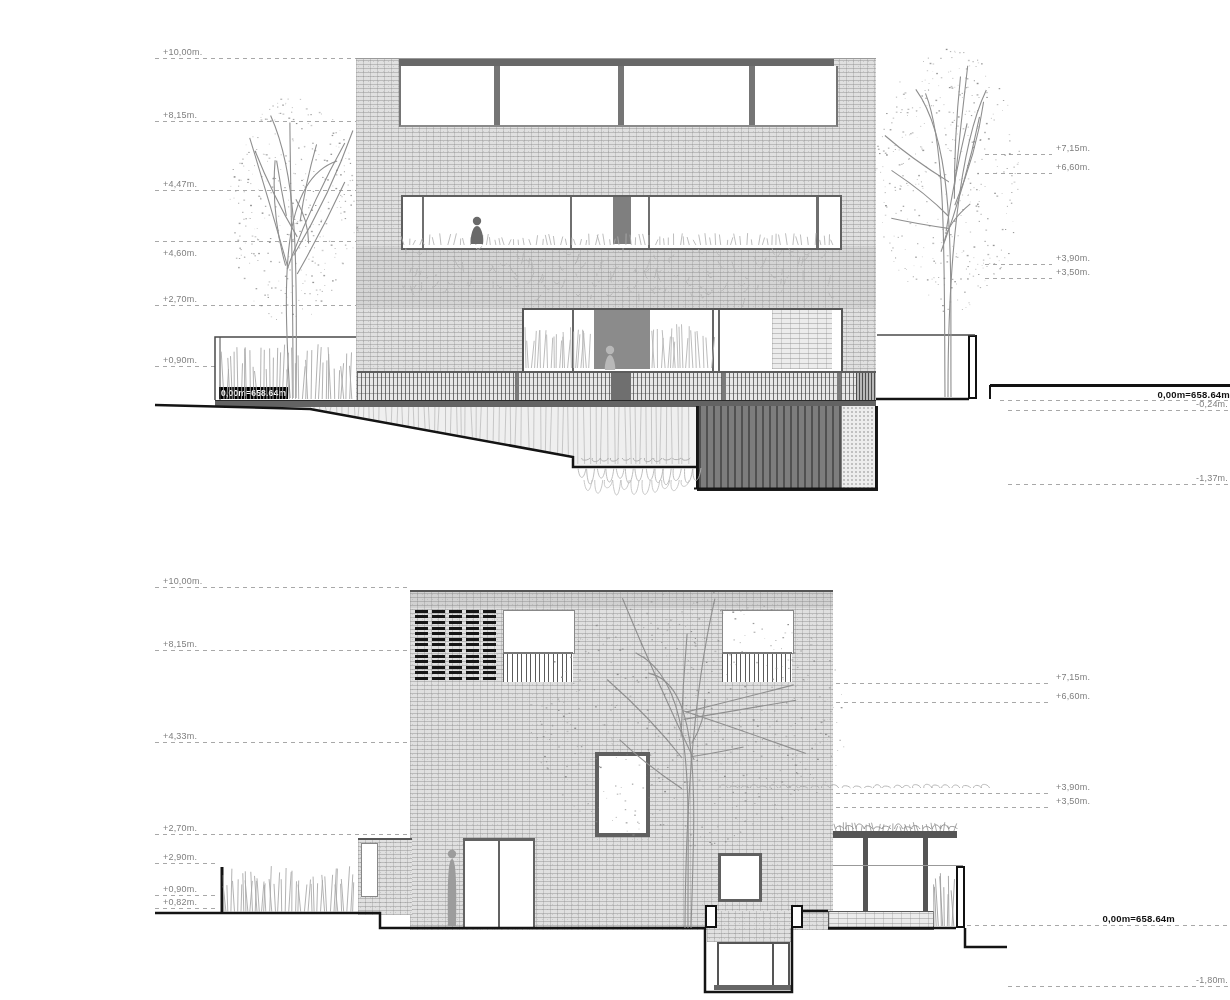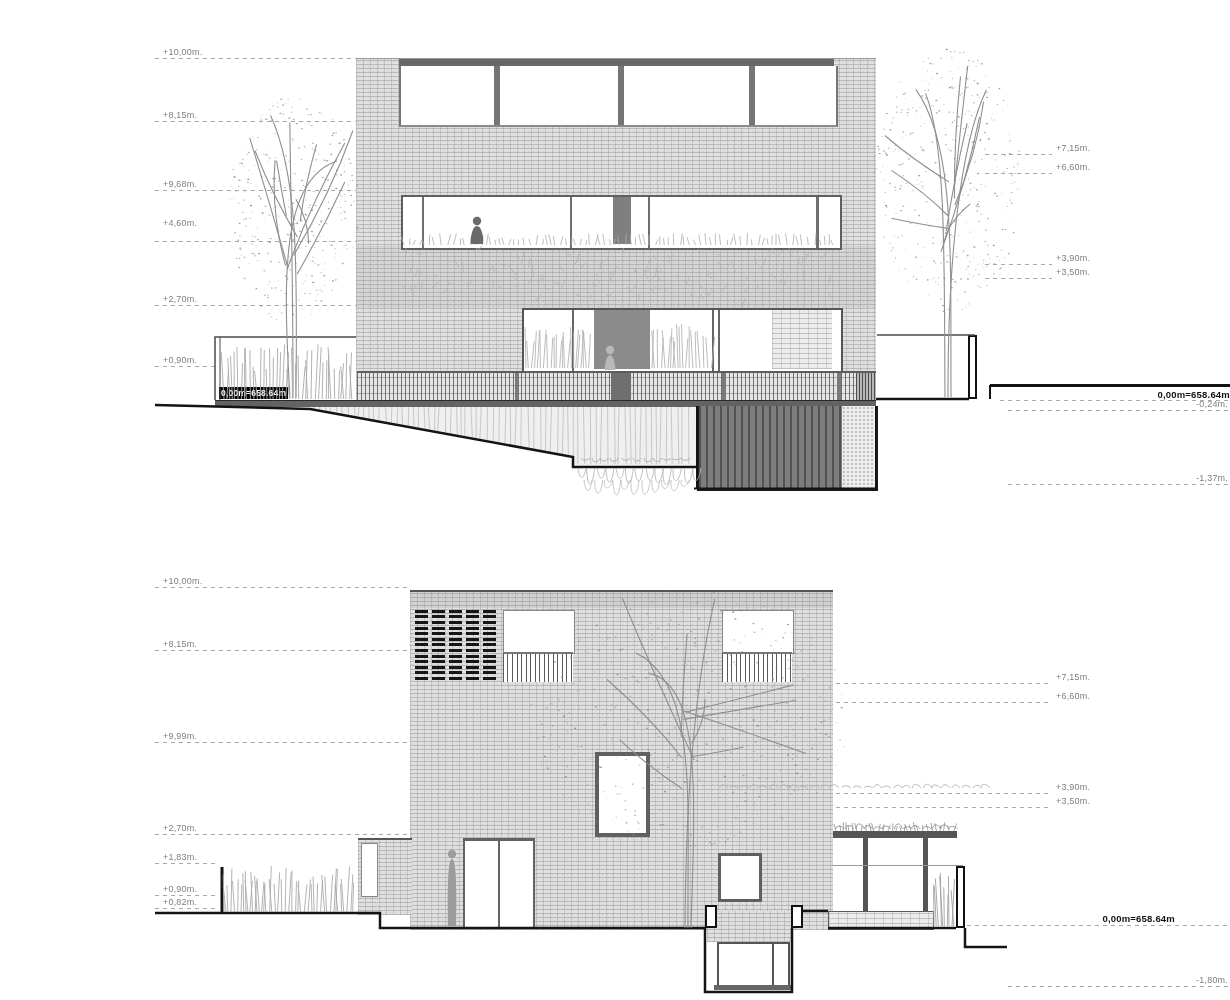--- a/index.html
+++ b/index.html
@@ -132,23 +132,23 @@
     <div class="abs datum" style="left:1000px;top:913px;width:175px;text-align:right;">0,00m=658.64m</div>
     <div class="abs dash" style="left:967px;top:925px;width:263px;"></div>
   </section>
 
   <div id="levels">
       <div class="dash abs" style="left:155px;top:58px;width:201px"></div>
       <div class="lvl abs" style="left:163px;top:47px">+10,00m.</div>
       <div class="dash abs" style="left:155px;top:121px;width:201px"></div>
       <div class="lvl abs" style="left:163px;top:110px">+8,15m.</div>
       <div class="dash abs" style="left:155px;top:190px;width:201px"></div>
-      <div class="lvl abs" style="left:163px;top:179px">+9,68m.</div>
+      <div class="lvl abs" style="left:163px;top:179px">+4,47m.</div>
       <div class="dash abs" style="left:155px;top:241px;width:201px"></div>
-      <div class="lvl abs" style="left:163px;top:218px">+4,60m.</div>
+      <div class="lvl abs" style="left:163px;top:248px">+4,60m.</div>
       <div class="dash abs" style="left:155px;top:305px;width:201px"></div>
       <div class="lvl abs" style="left:163px;top:294px">+2,70m.</div>
       <div class="dash abs" style="left:155px;top:366px;width:64px"></div>
       <div class="lvl abs" style="left:163px;top:355px">+0,90m.</div>
       <div class="dash abs" style="left:985px;top:154px;width:67px"></div>
       <div class="lvl abs" style="left:1056px;top:143px">+7,15m.</div>
       <div class="dash abs" style="left:985px;top:173px;width:67px"></div>
       <div class="lvl abs" style="left:1056px;top:162px">+6,60m.</div>
       <div class="dash abs" style="left:985px;top:264px;width:67px"></div>
       <div class="lvl abs" style="left:1056px;top:253px">+3,90m.</div>
@@ -156,25 +156,25 @@
       <div class="lvl abs" style="left:1056px;top:267px">+3,50m.</div>
       <div class="dash abs" style="left:1008px;top:410px;width:222px"></div>
       <div class="lvl abs" style="left:1140px;width:88px;text-align:right;top:399px">-0,24m.</div>
       <div class="dash abs" style="left:1008px;top:484px;width:222px"></div>
       <div class="lvl abs" style="left:1140px;width:88px;text-align:right;top:473px">-1,37m.</div>
       <div class="dash abs" style="left:155px;top:587px;width:255px"></div>
       <div class="lvl abs" style="left:163px;top:576px">+10,00m.</div>
       <div class="dash abs" style="left:155px;top:650px;width:255px"></div>
       <div class="lvl abs" style="left:163px;top:639px">+8,15m.</div>
       <div class="dash abs" style="left:155px;top:742px;width:255px"></div>
-      <div class="lvl abs" style="left:163px;top:731px">+9,99m.</div>
+      <div class="lvl abs" style="left:163px;top:731px">+4,33m.</div>
       <div class="dash abs" style="left:155px;top:834px;width:257px"></div>
       <div class="lvl abs" style="left:163px;top:823px">+2,70m.</div>
       <div class="dash abs" style="left:155px;top:863px;width:64px"></div>
-      <div class="lvl abs" style="left:163px;top:852px">+1,83m.</div>
+      <div class="lvl abs" style="left:163px;top:852px">+2,90m.</div>
       <div class="dash abs" style="left:155px;top:895px;width:64px"></div>
       <div class="lvl abs" style="left:163px;top:884px">+0,90m.</div>
       <div class="dash abs" style="left:155px;top:908px;width:64px"></div>
       <div class="lvl abs" style="left:163px;top:897px">+0,82m.</div>
       <div class="dash abs" style="left:836px;top:683px;width:216px"></div>
       <div class="lvl abs" style="left:1056px;top:672px">+7,15m.</div>
       <div class="dash abs" style="left:836px;top:702px;width:216px"></div>
       <div class="lvl abs" style="left:1056px;top:691px">+6,60m.</div>
       <div class="dash abs" style="left:836px;top:793px;width:216px"></div>
       <div class="lvl abs" style="left:1056px;top:782px">+3,90m.</div>

